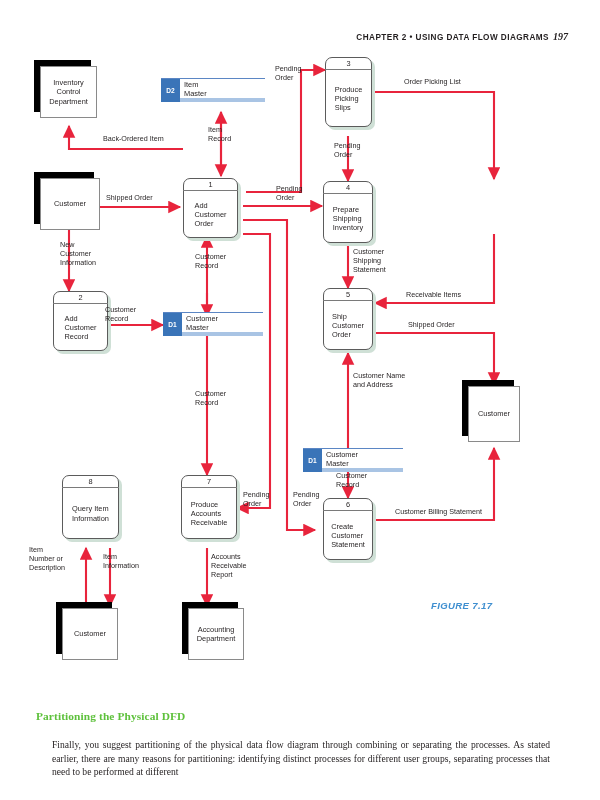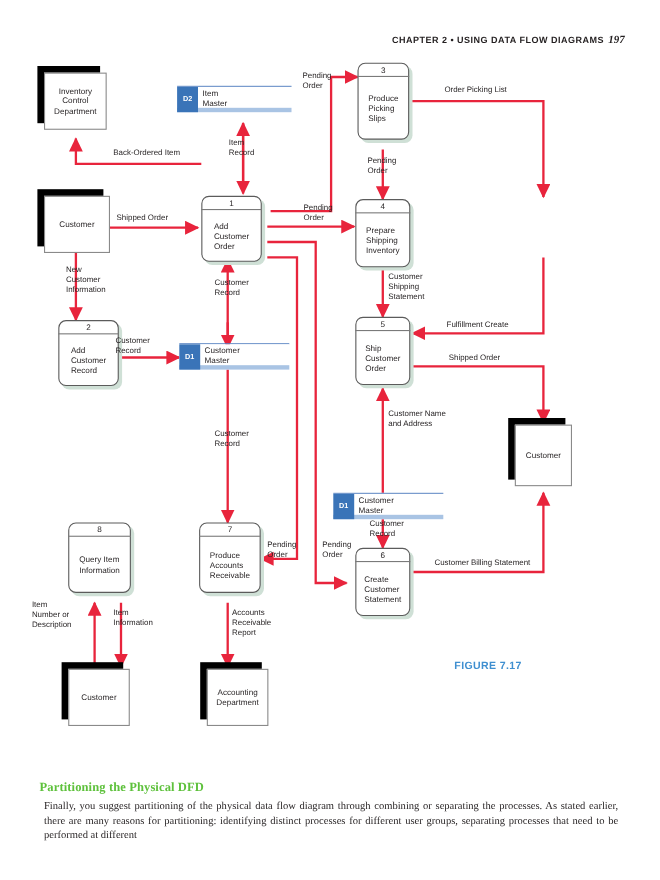--- a/index.html
+++ b/index.html
@@ -72,39 +72,39 @@
     font-size:7.4px;line-height:9.2px;color:#231f20;
   }
 
   
   .flab{
     position:absolute;font-size:7.2px;line-height:8.8px;color:#231f20;
     white-space:pre;
   }
 
   
-  .figbox{position:absolute;left:413px;top:600px;width:150px;}
+  .figbox{position:absolute;left:431px;top:600px;width:150px;font-style:italic;}
   .figttl{
     font-family:"Liberation Sans",sans-serif;font-size:9.6px;font-weight:bold;
     color:#3f8fd0;letter-spacing:.35px;margin:0 0 5px 0;
   }
   .figtxt{
     font-family:"Liberation Serif",serif;font-size:8.4px;line-height:11.4px;
     color:#231f20;margin:0;
   }
 
   
   .sect{position:absolute;left:36px;top:694px;width:530px;}
   .sect h2{
     font-family:"Liberation Serif",serif;font-size:11.4px;font-weight:bold;
     color:#5ec13c;margin:16px 0 4px 0;letter-spacing:.1px;
   }
   .sect p{
     font-family:"Liberation Serif",serif;font-size:9.6px;line-height:13.6px;
-    color:#231f20;margin:4px;text-align:justify;
+    color:#231f20;margin:16px;text-align:justify;
   }
 </style>
 </head>
 <body>
 
 <div class="page">
 
   <div class="runhead">
     <span>CHAPTER 2  •  USING DATA FLOW DIAGRAMS</span><span class="pg">197</span>
   </div>
@@ -316,21 +316,21 @@
     <div class="flab" style="left:276px;top:137px;">Pending
 Order</div>
     <div class="flab" style="left:243px;top:443px;">Pending
 Order</div>
     <div class="flab" style="left:293px;top:443px;">Pending
 Order</div>
     <div class="flab" style="left:404px;top:30px;">Order Picking List</div>
     <div class="flab" style="left:353px;top:200px;">Customer
 Shipping
 Statement</div>
-    <div class="flab" style="left:406px;top:243px;">Fulfillment Create</div>
+    <div class="flab" style="left:406px;top:243px;">Receivable Items</div>
     <div class="flab" style="left:408px;top:273px;">Shipped Order</div>
     <div class="flab" style="left:353px;top:324px;">Customer Name
 and Address</div>
     <div class="flab" style="left:395px;top:460px;">Customer Billing Statement</div>
     <div class="flab" style="left:211px;top:505px;">Accounts
 Receivable
 Report</div>
     <div class="flab" style="left:29px;top:498px;">Item
 Number or
 Description</div>

